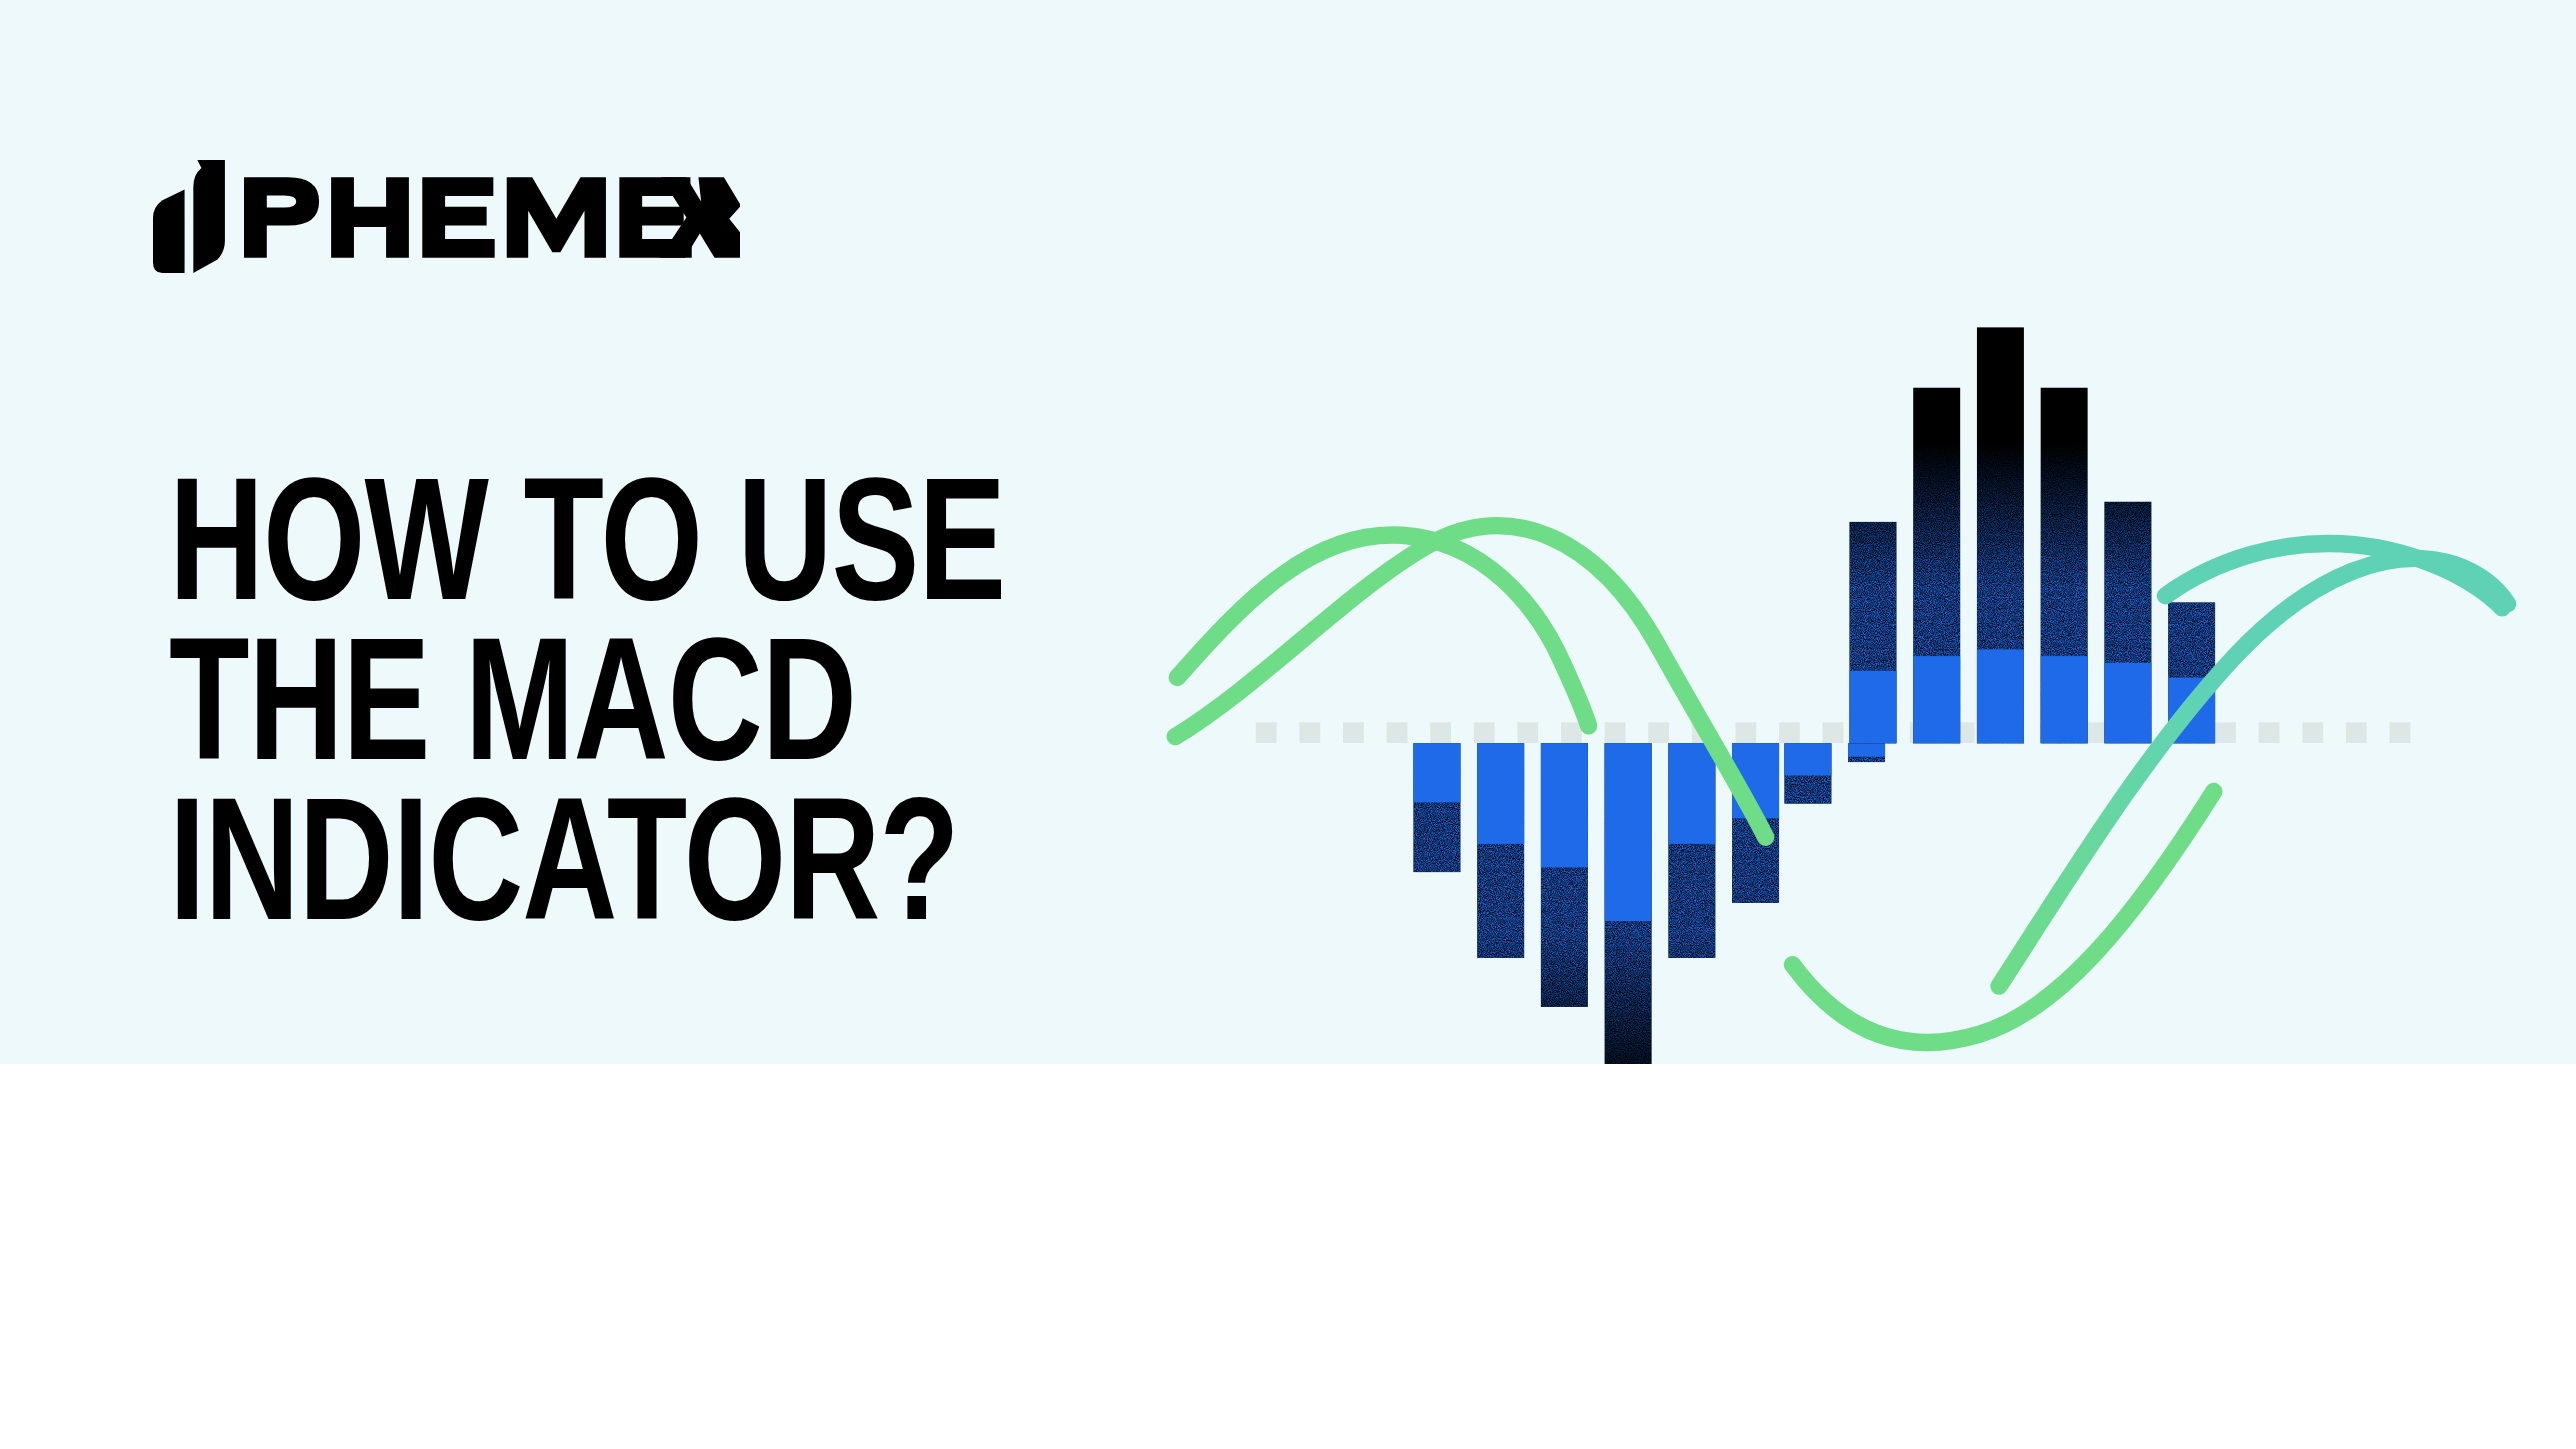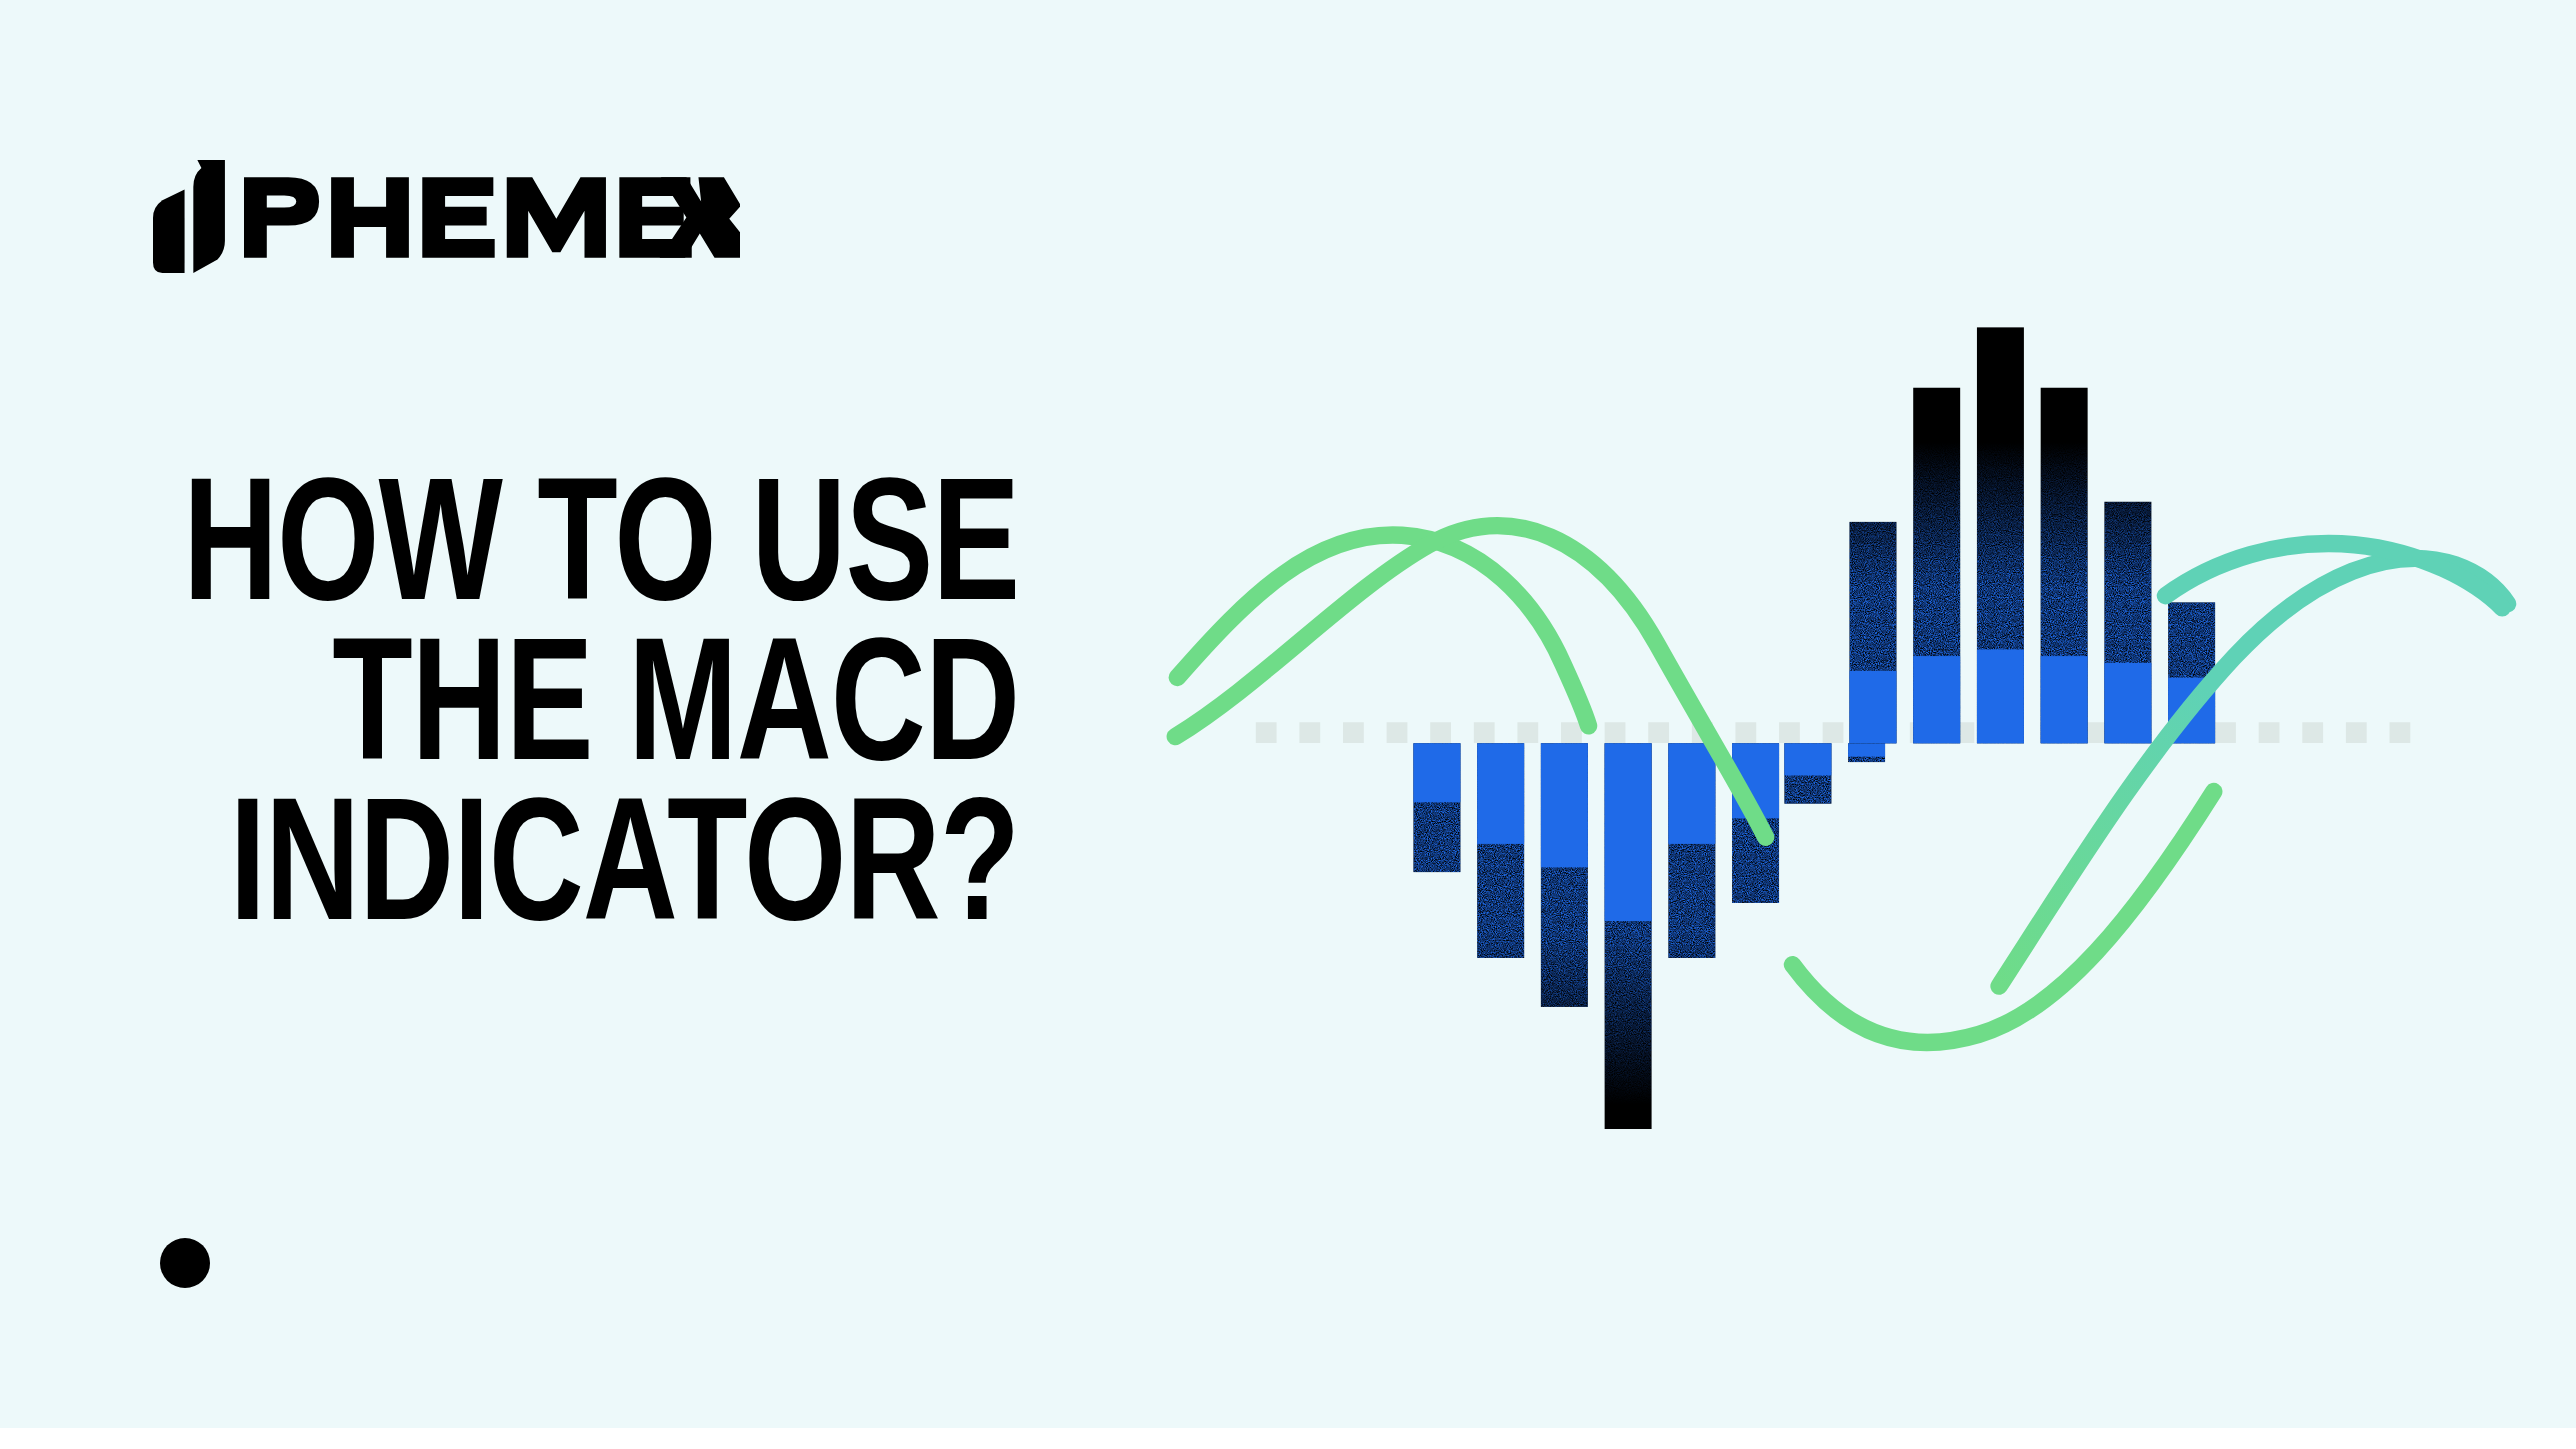--- a/index.html
+++ b/index.html
@@ -9,24 +9,23 @@
   body {
     width: 2576px;
     height: 1449px;
     overflow: hidden;
     font-family: "Liberation Sans", sans-serif;
   }
 
   #canvas {
     position: relative;
     width: 2576px;
-    height: 1428px;
+    height: 1064px;
     background: #edf9fa;
     overflow: hidden;
-    text-align: right;
   }
 
   
   #logo {
     position: absolute;
     left: 153px;
     top: 160px;
     display: flex;
     align-items: flex-start;
     height: 114px;

